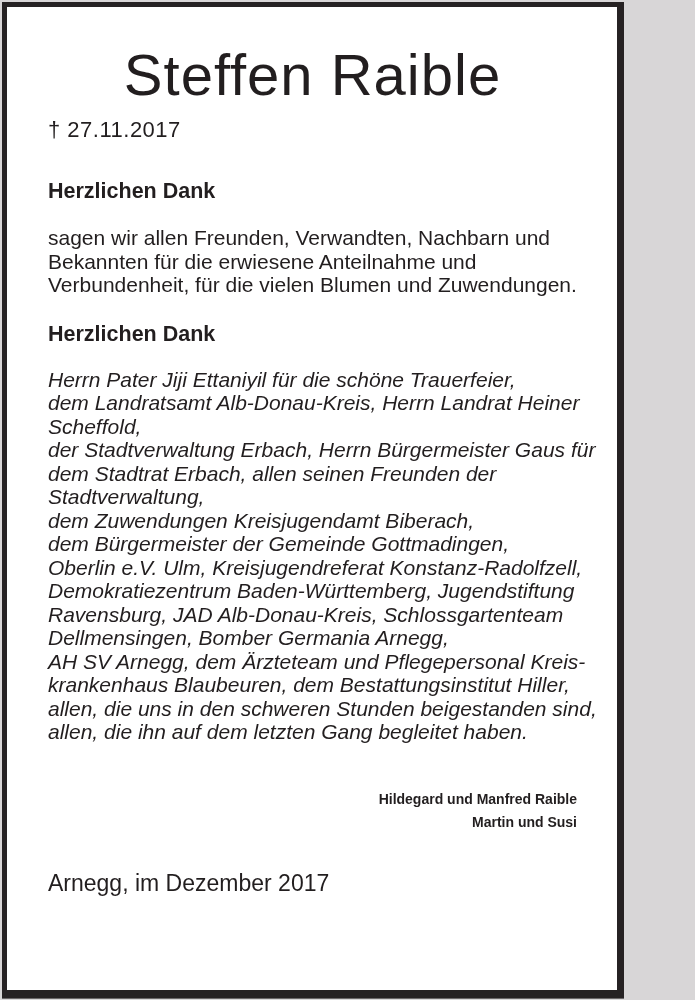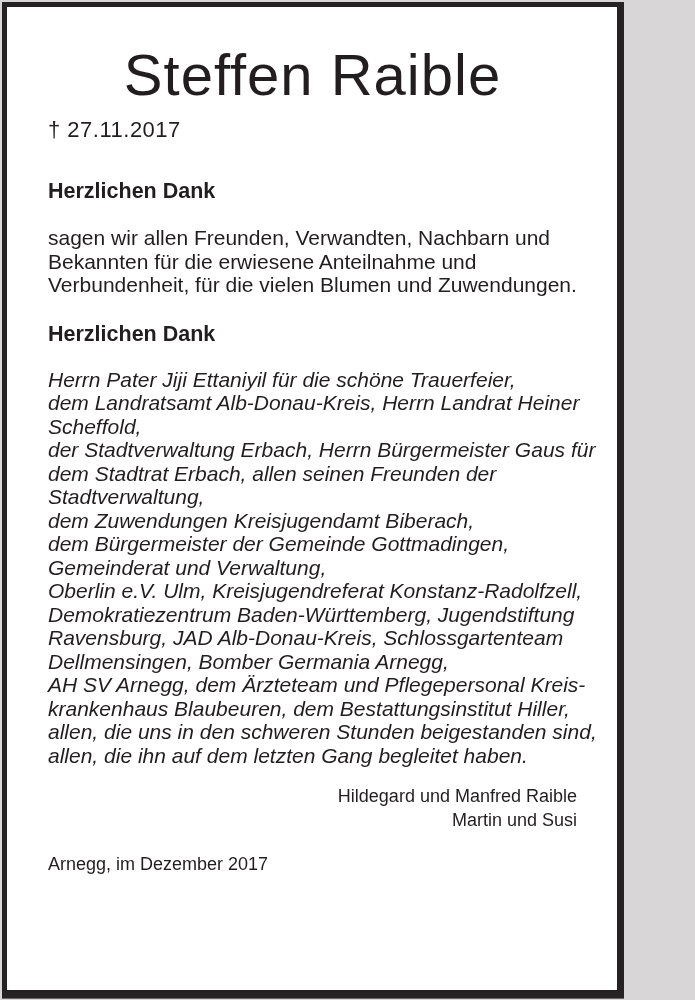--- a/index.html
+++ b/index.html
@@ -48,28 +48,29 @@
   .heading-1{margin-top:36px;}
   .heading-2{margin-top:25px;}
   .body-block{
     font-size:21px;
     line-height:23.5px;
   }
   .para-1{margin-top:23px;}
   .para-2{margin-top:22px;font-style:italic;}
   .tline{white-space:nowrap;}
   .signature{
-    margin-top:18px;
-    font-size:18px;
+    margin-top:44px;
+    font-size:14px;
     line-height:23.5px;
     text-align:right;
+    font-weight:bold;
   }
   .dateline{
-    margin-top:20px;
-    font-size:18px;
+    margin-top:36px;
+    font-size:23px;
     line-height:24px;
   }
 </style>
 </head>
 <body>
 
 <div class="sheet">
 
   <div class="title">Steffen Raible</div>
 
@@ -87,21 +88,20 @@
 
   <div class="body-block para-2">
       <div class="tline">Herrn Pater Jiji Ettaniyil für die schöne Trauerfeier,</div>
       <div class="tline">dem Landratsamt Alb-Donau-Kreis, Herrn Landrat Heiner</div>
       <div class="tline">Scheffold,</div>
       <div class="tline">der Stadtverwaltung Erbach, Herrn Bürgermeister Gaus für</div>
       <div class="tline">dem Stadtrat Erbach, allen seinen Freunden der</div>
       <div class="tline">Stadtverwaltung,</div>
       <div class="tline">dem Zuwendungen Kreisjugendamt Biberach,</div>
       <div class="tline">dem Bürgermeister der Gemeinde Gottmadingen,</div>
-      <div class="tline">Gemeinderat und Verwaltung,</div>
       <div class="tline">Oberlin e.V. Ulm, Kreisjugendreferat Konstanz-Radolfzell,</div>
       <div class="tline">Demokratiezentrum Baden-Württemberg, Jugendstiftung</div>
       <div class="tline">Ravensburg, JAD Alb-Donau-Kreis, Schlossgartenteam</div>
       <div class="tline">Dellmensingen, Bomber Germania Arnegg,</div>
       <div class="tline">AH SV Arnegg, dem Ärzteteam und Pflegepersonal Kreis-</div>
       <div class="tline">krankenhaus Blaubeuren, dem Bestattungsinstitut Hiller,</div>
       <div class="tline">allen, die uns in den schweren Stunden beigestanden sind,</div>
       <div class="tline">allen, die ihn auf dem letzten Gang begleitet haben.</div>
     </div>
 

